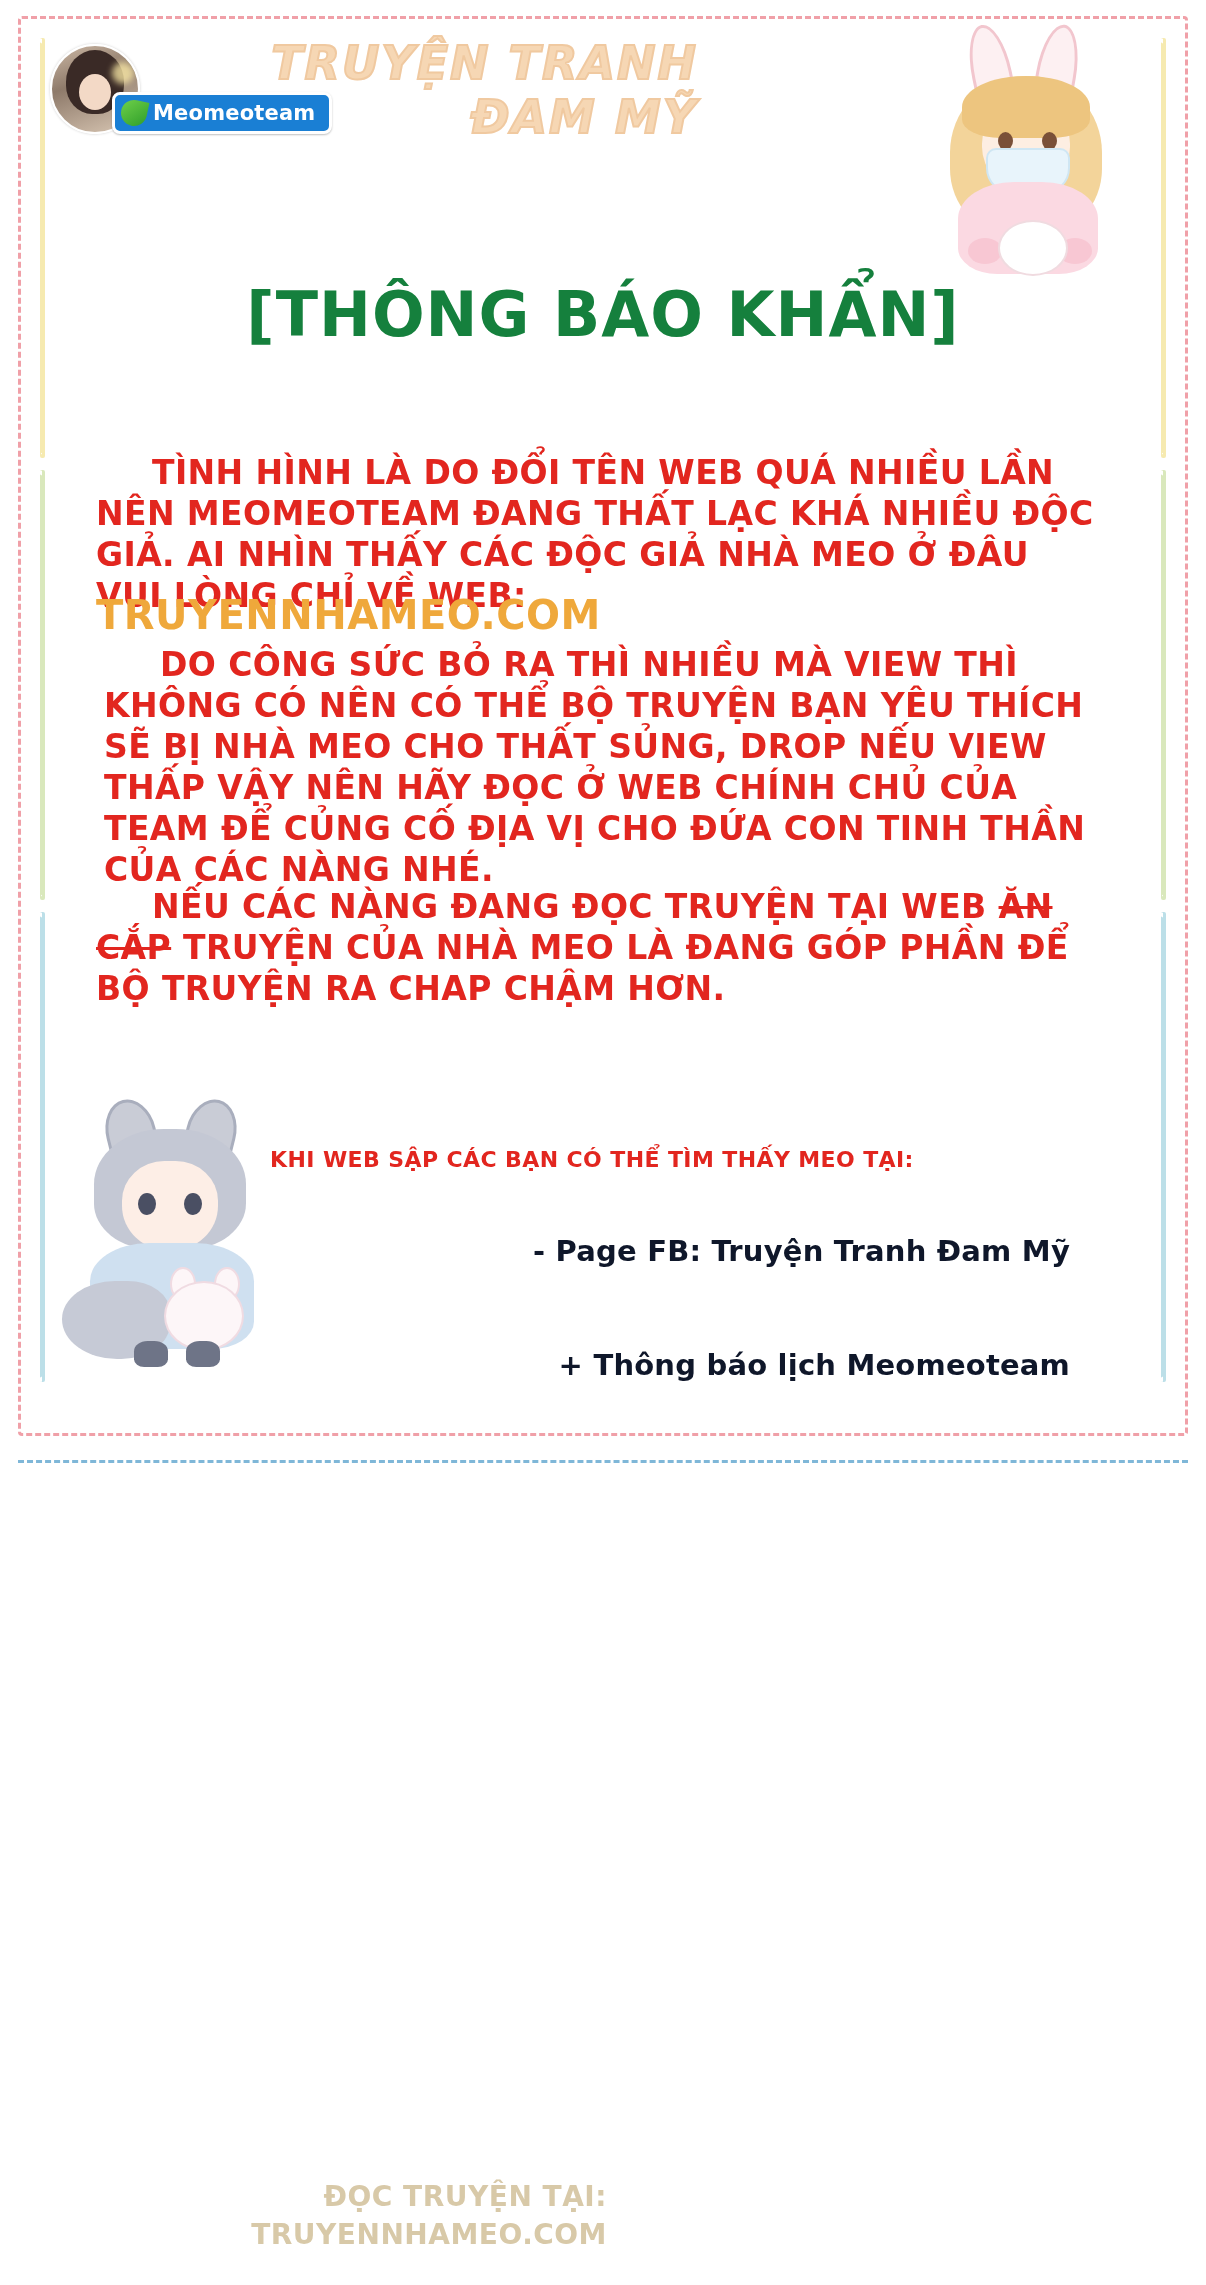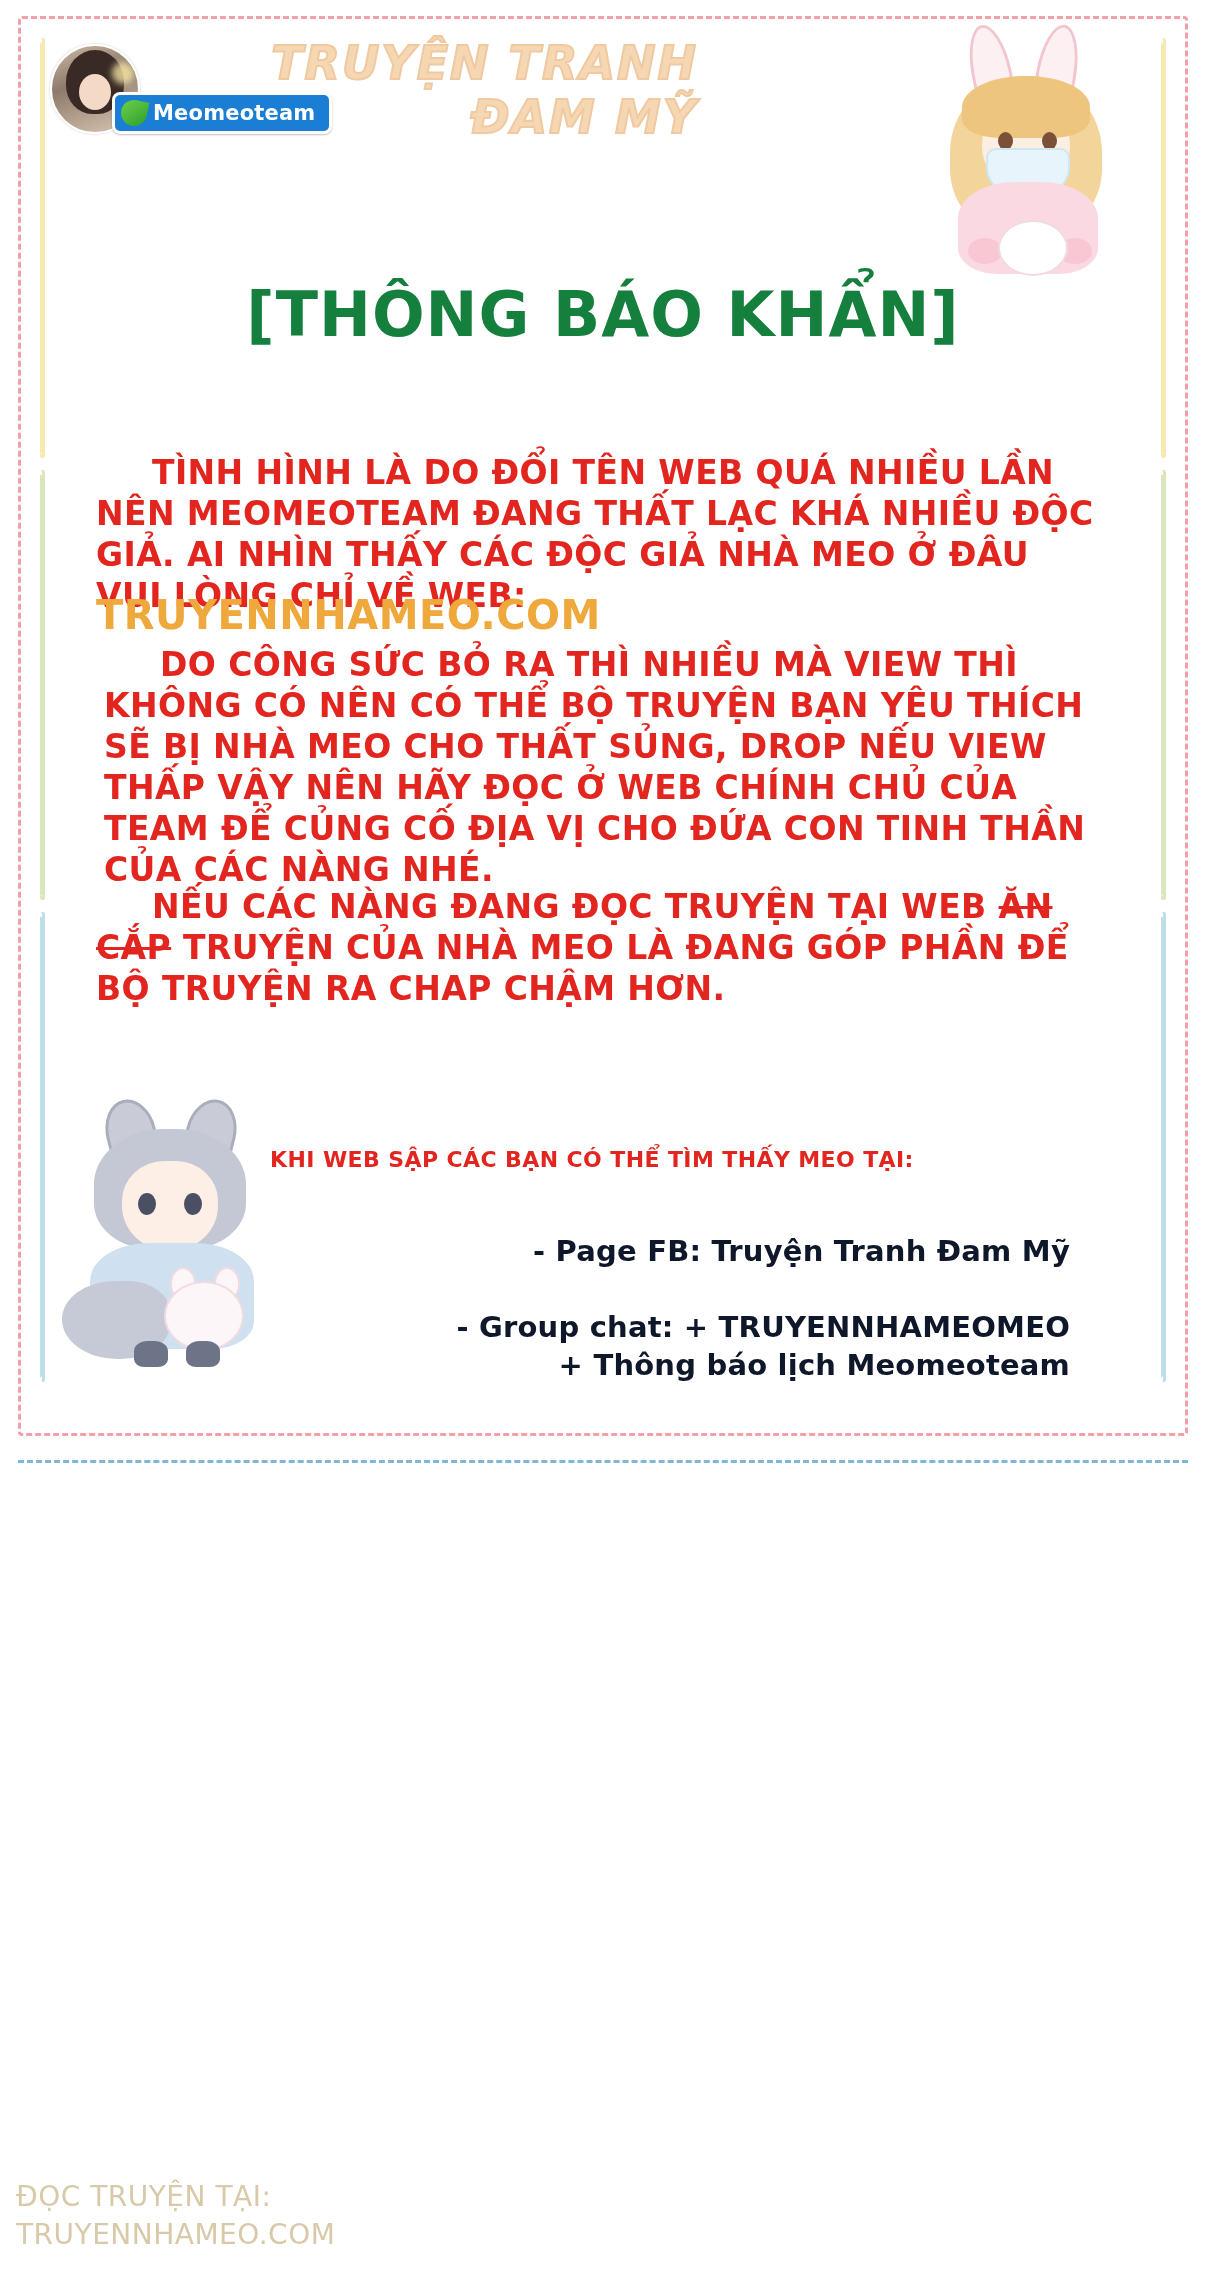--- a/index.html
+++ b/index.html
@@ -408,31 +408,32 @@
   
   .sep {
     position: absolute;
     left: 18px;
     top: 1460px;
     width: 1170px;
     border-top: 3px dashed #7fb7d8;
   }
   .footer {
     position: absolute;
-    left: 16px;
+    left: 7px;
     top: 2178px;
     width: 600px;
     color: #d8c9a8;
     font-family: "DejaVu Sans", sans-serif;
-    font-weight: normal;
+    font-weight: bold;
     font-size: 28px;
     line-height: 38px;
     letter-spacing: .5px;
     text-transform: uppercase;
     white-space: pre-line;
+    text-align: right;
   }
 </style>
 </head>
 <body>
 
 <div class="frame"></div>
 <div class="dash-strip dash-left-yellow"></div>
 <div class="dash-strip dash-left-green"></div>
 <div class="dash-strip dash-left-blue"></div>
 <div class="dash-strip dash-right-yellow"></div>
@@ -491,19 +492,19 @@
   <div class="plush-ear r"></div>
   <div class="plush"></div>
   <div class="leg l"></div>
   <div class="leg r"></div>
 </div>
 
 <div class="contact-head">KHI WEB SẬP CÁC BẠN CÓ THỂ TÌM THẤY MEO TẠI:</div>
 <div class="contact-list">
   <span>- Page FB: Truyện Tranh Đam Mỹ</span><br>
   <br>
-  <span>- Group chat: + TRUYENNHAMEOMEO</span><br>
+  <br>
   <span class="indent">+ Thông báo lịch Meomeoteam</span>
 </div>
 
 <div class="sep"></div>
 <div class="footer">ĐỌC TRUYỆN TẠI:
 TRUYENNHAMEO.COM</div>
 
 </body></html>

